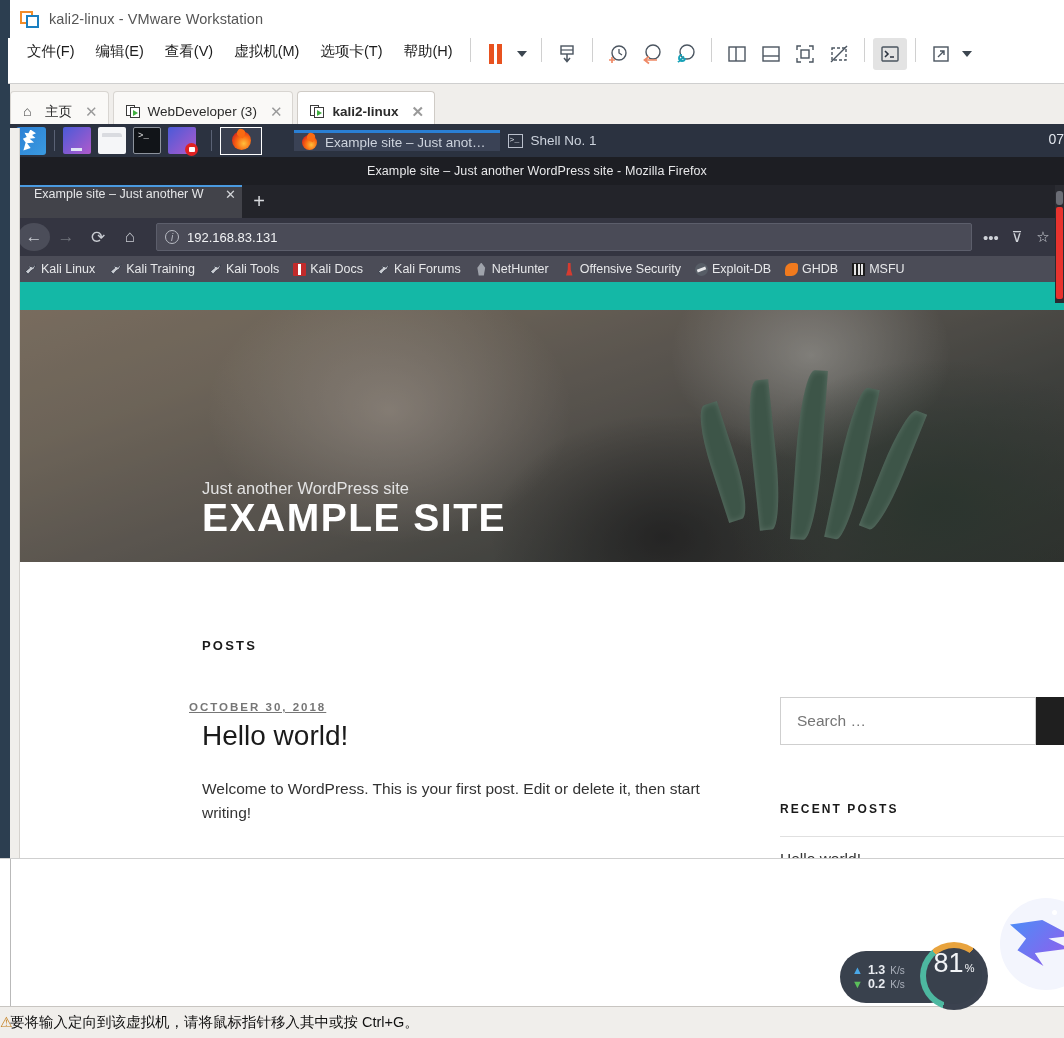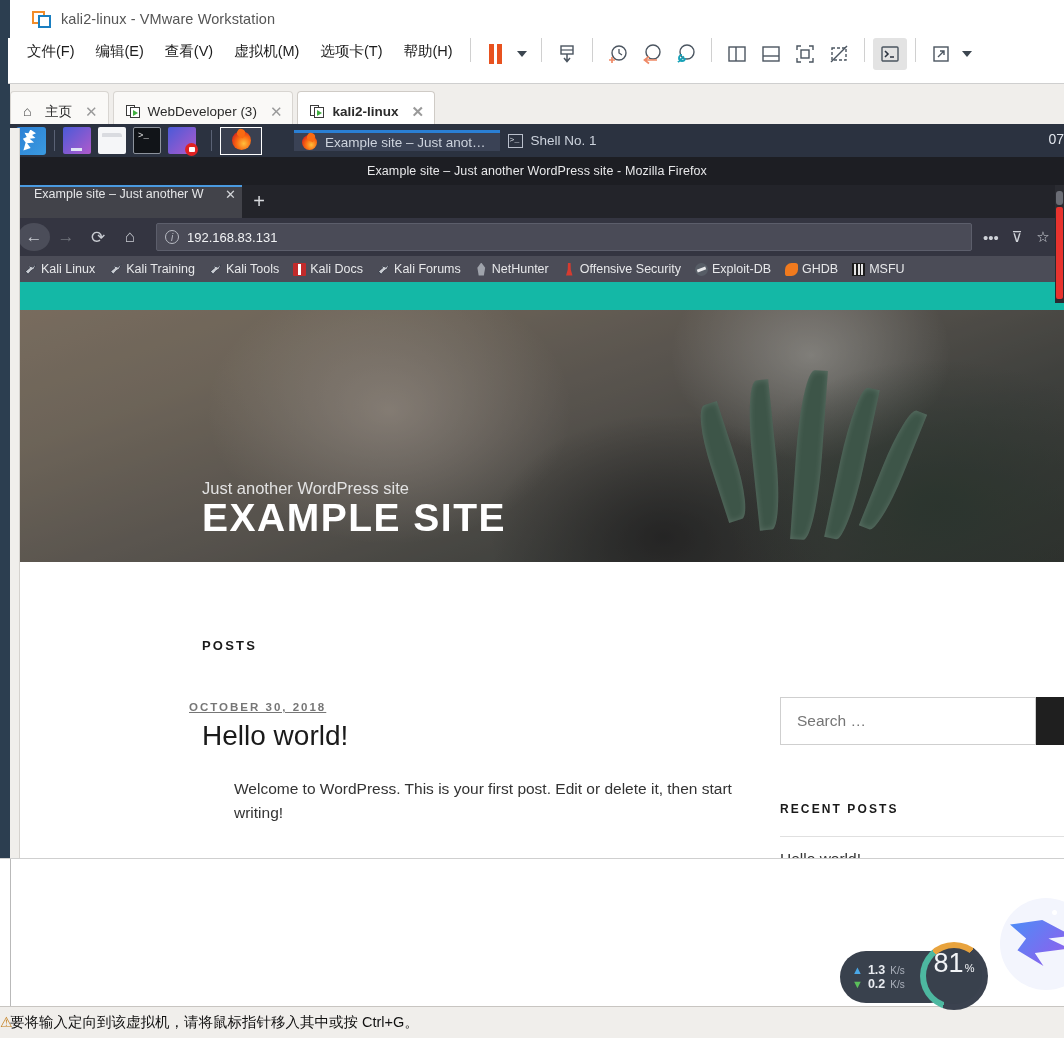--- a/index.html
+++ b/index.html
@@ -18,21 +18,21 @@
   .vm-leftstrip {
     position: absolute; left: 0; top: 0; width: 10px; height: 1038px;
     background: #2c3e50;
   }
 
   
   #vm-titlebar {
     position: absolute; left: 10px; top: 0; right: 0; height: 38px;
     background: #ffffff;
     border-bottom: 1px solid #ffffff;
-    display: flex; align-items: center; padding-left: 12px;
+    display: flex; align-items: center;
   }
   #vm-titlebar .vm-logo {
     width: 20px; height: 20px; margin-left: 10px; margin-right: 9px;
     position: relative; flex: none;
   }
   .vm-logo .sq1 {
     position: absolute; left: 0; top: 2px; width: 13px; height: 13px;
     border: 2.5px solid #f28c28; background: #fff;
   }
   .vm-logo .sq2 {
@@ -341,21 +341,21 @@
   #post-date {
     position: absolute; left: 179px; top: 139px;
     font-size: 11.5px; font-weight: bold; letter-spacing: 2px; color: #767676; text-decoration: underline;
   }
   #post-title {
     position: absolute; left: 192px; top: 158px;
     font-size: 28px; color: #1a1a1a; font-weight: normal;
   }
   #post-excerpt {
     position: absolute; left: 192px; top: 215px; width: 500px;
-    font-size: 15.5px; color: #333; line-height: 1.55; margin-left: 32px;
+    font-size: 15.5px; color: #333; line-height: 1.55;
   }
 
   
   #sidebar { position: absolute; left: 770px; top: 135px; width: 300px; }
   #search-row { display: flex; align-items: stretch; height: 48px; }
   #search-input {
     flex: 1; border: 1px solid #cfcfcf; background: #fff;
     font-size: 15.5px; color: #767676; padding: 0 16px;
     font-family: "Liberation Sans", sans-serif; outline: none;
   }

